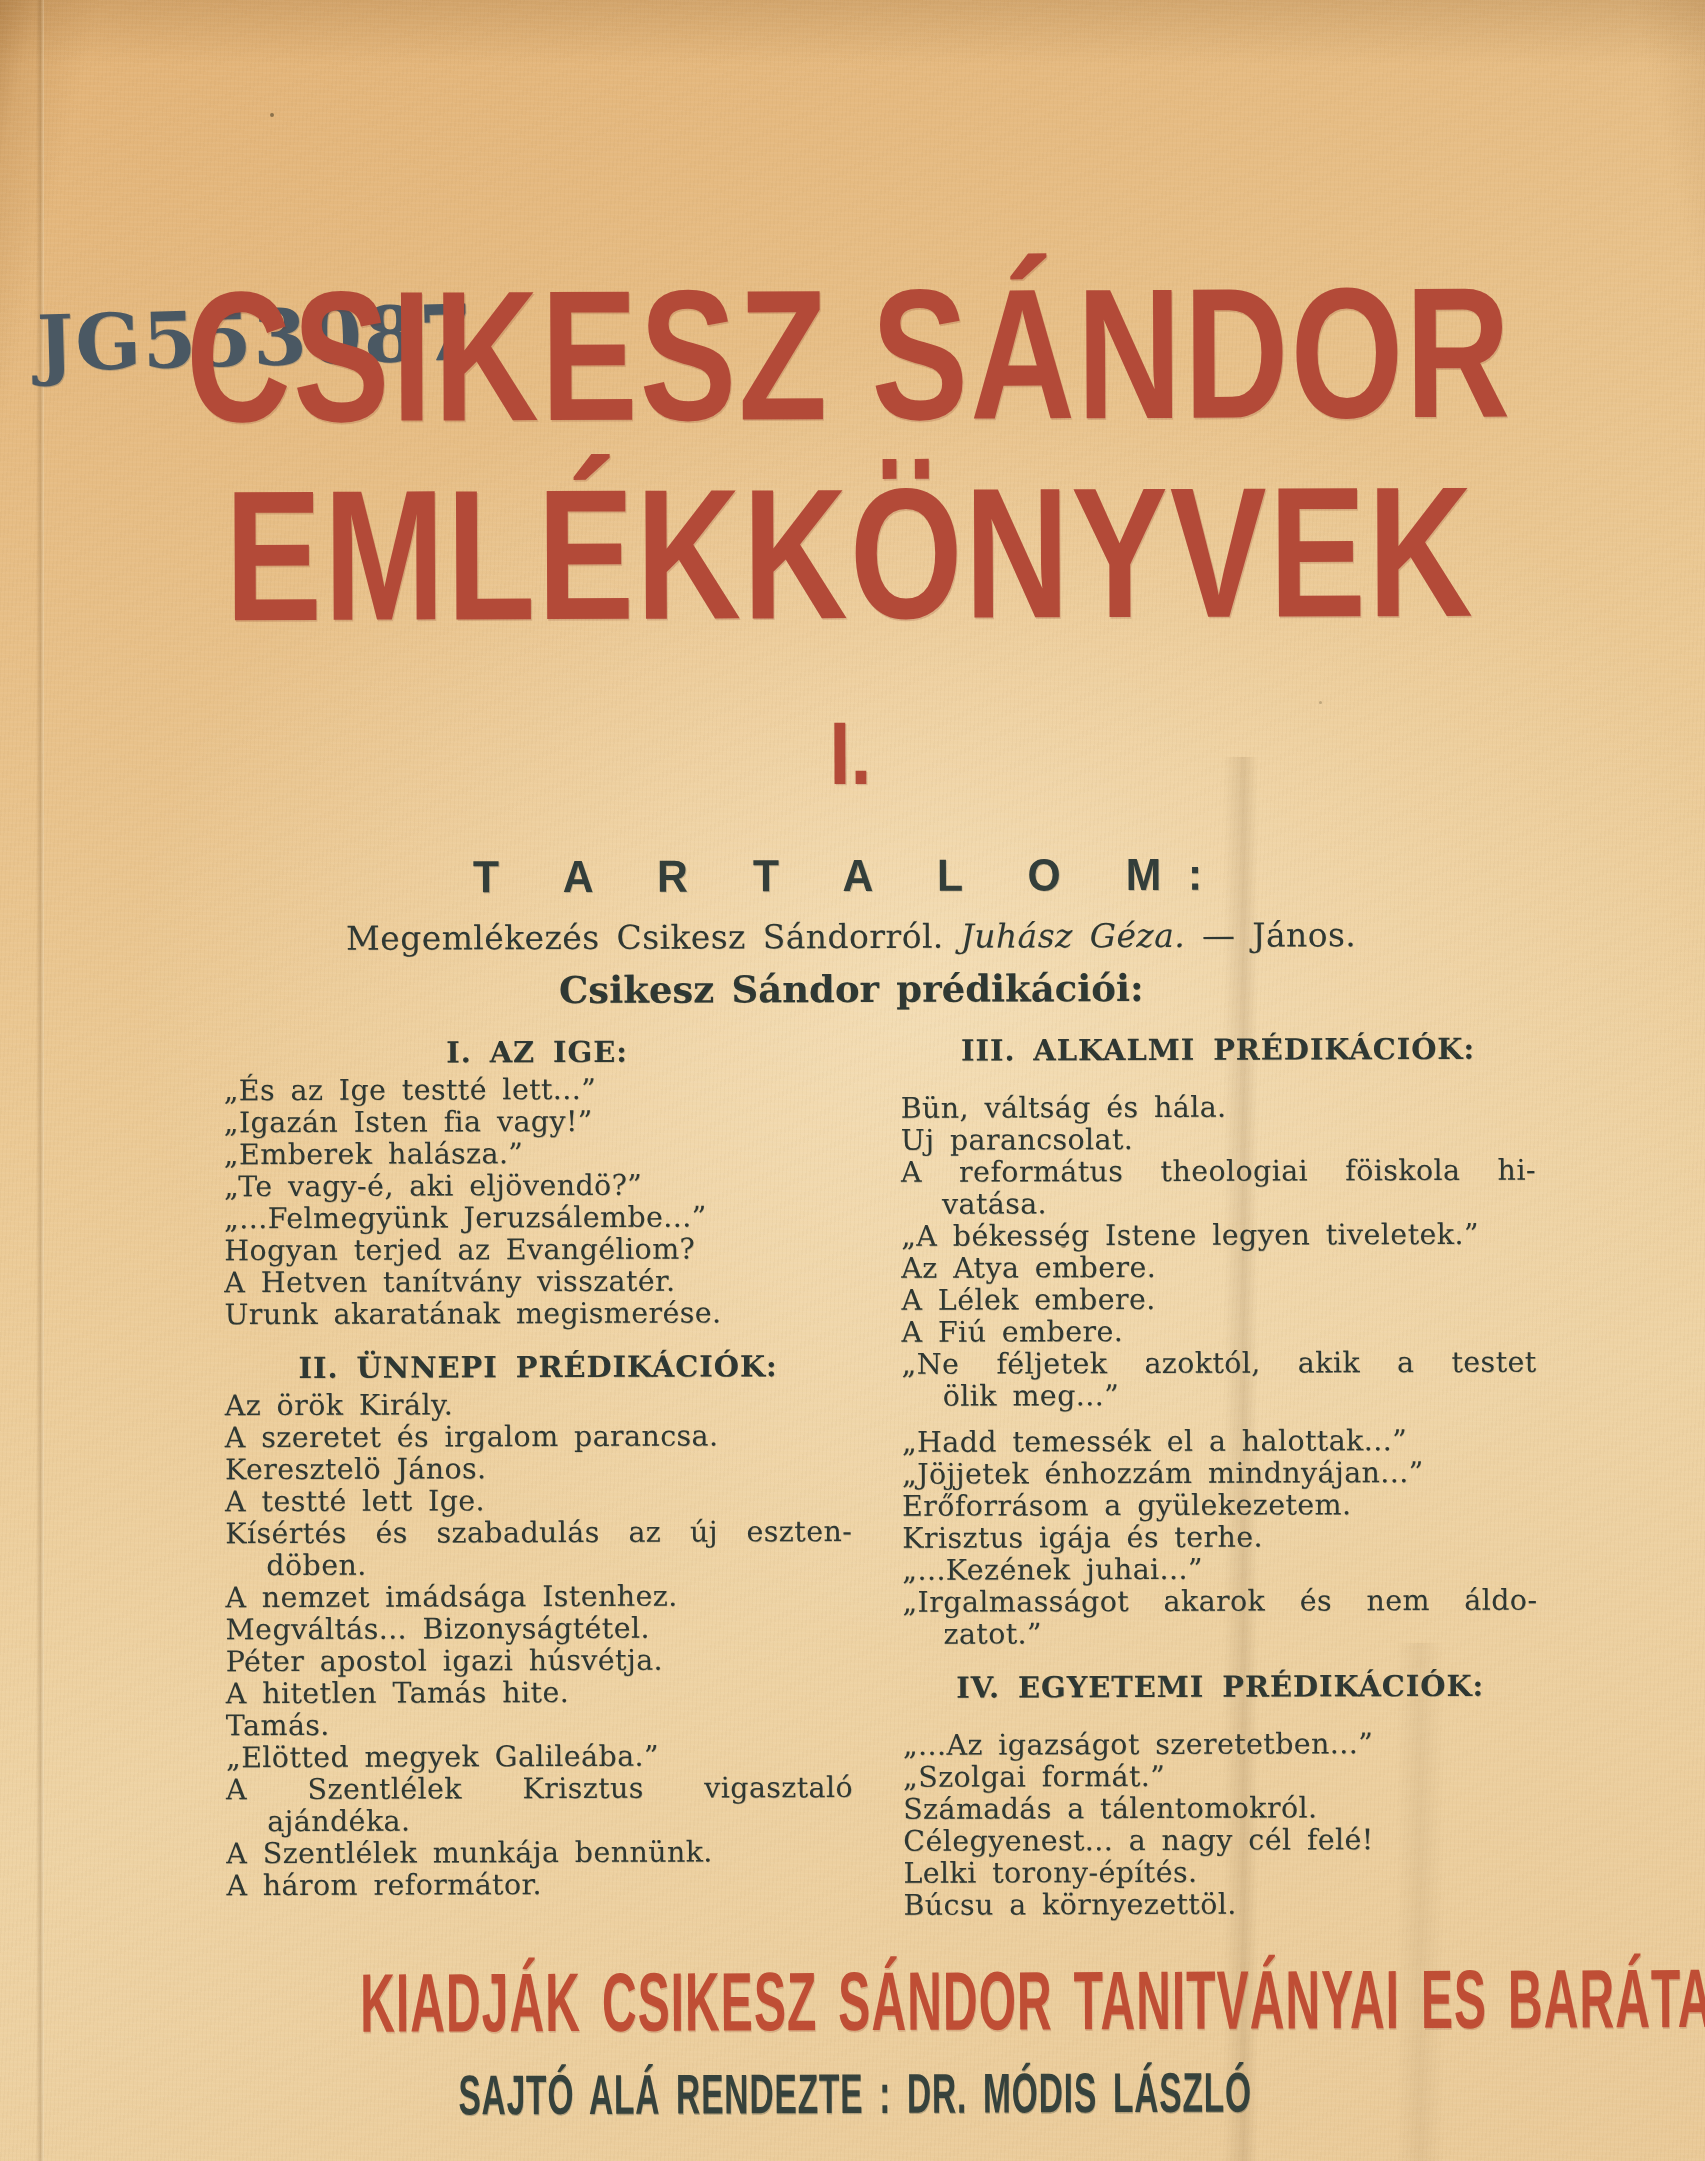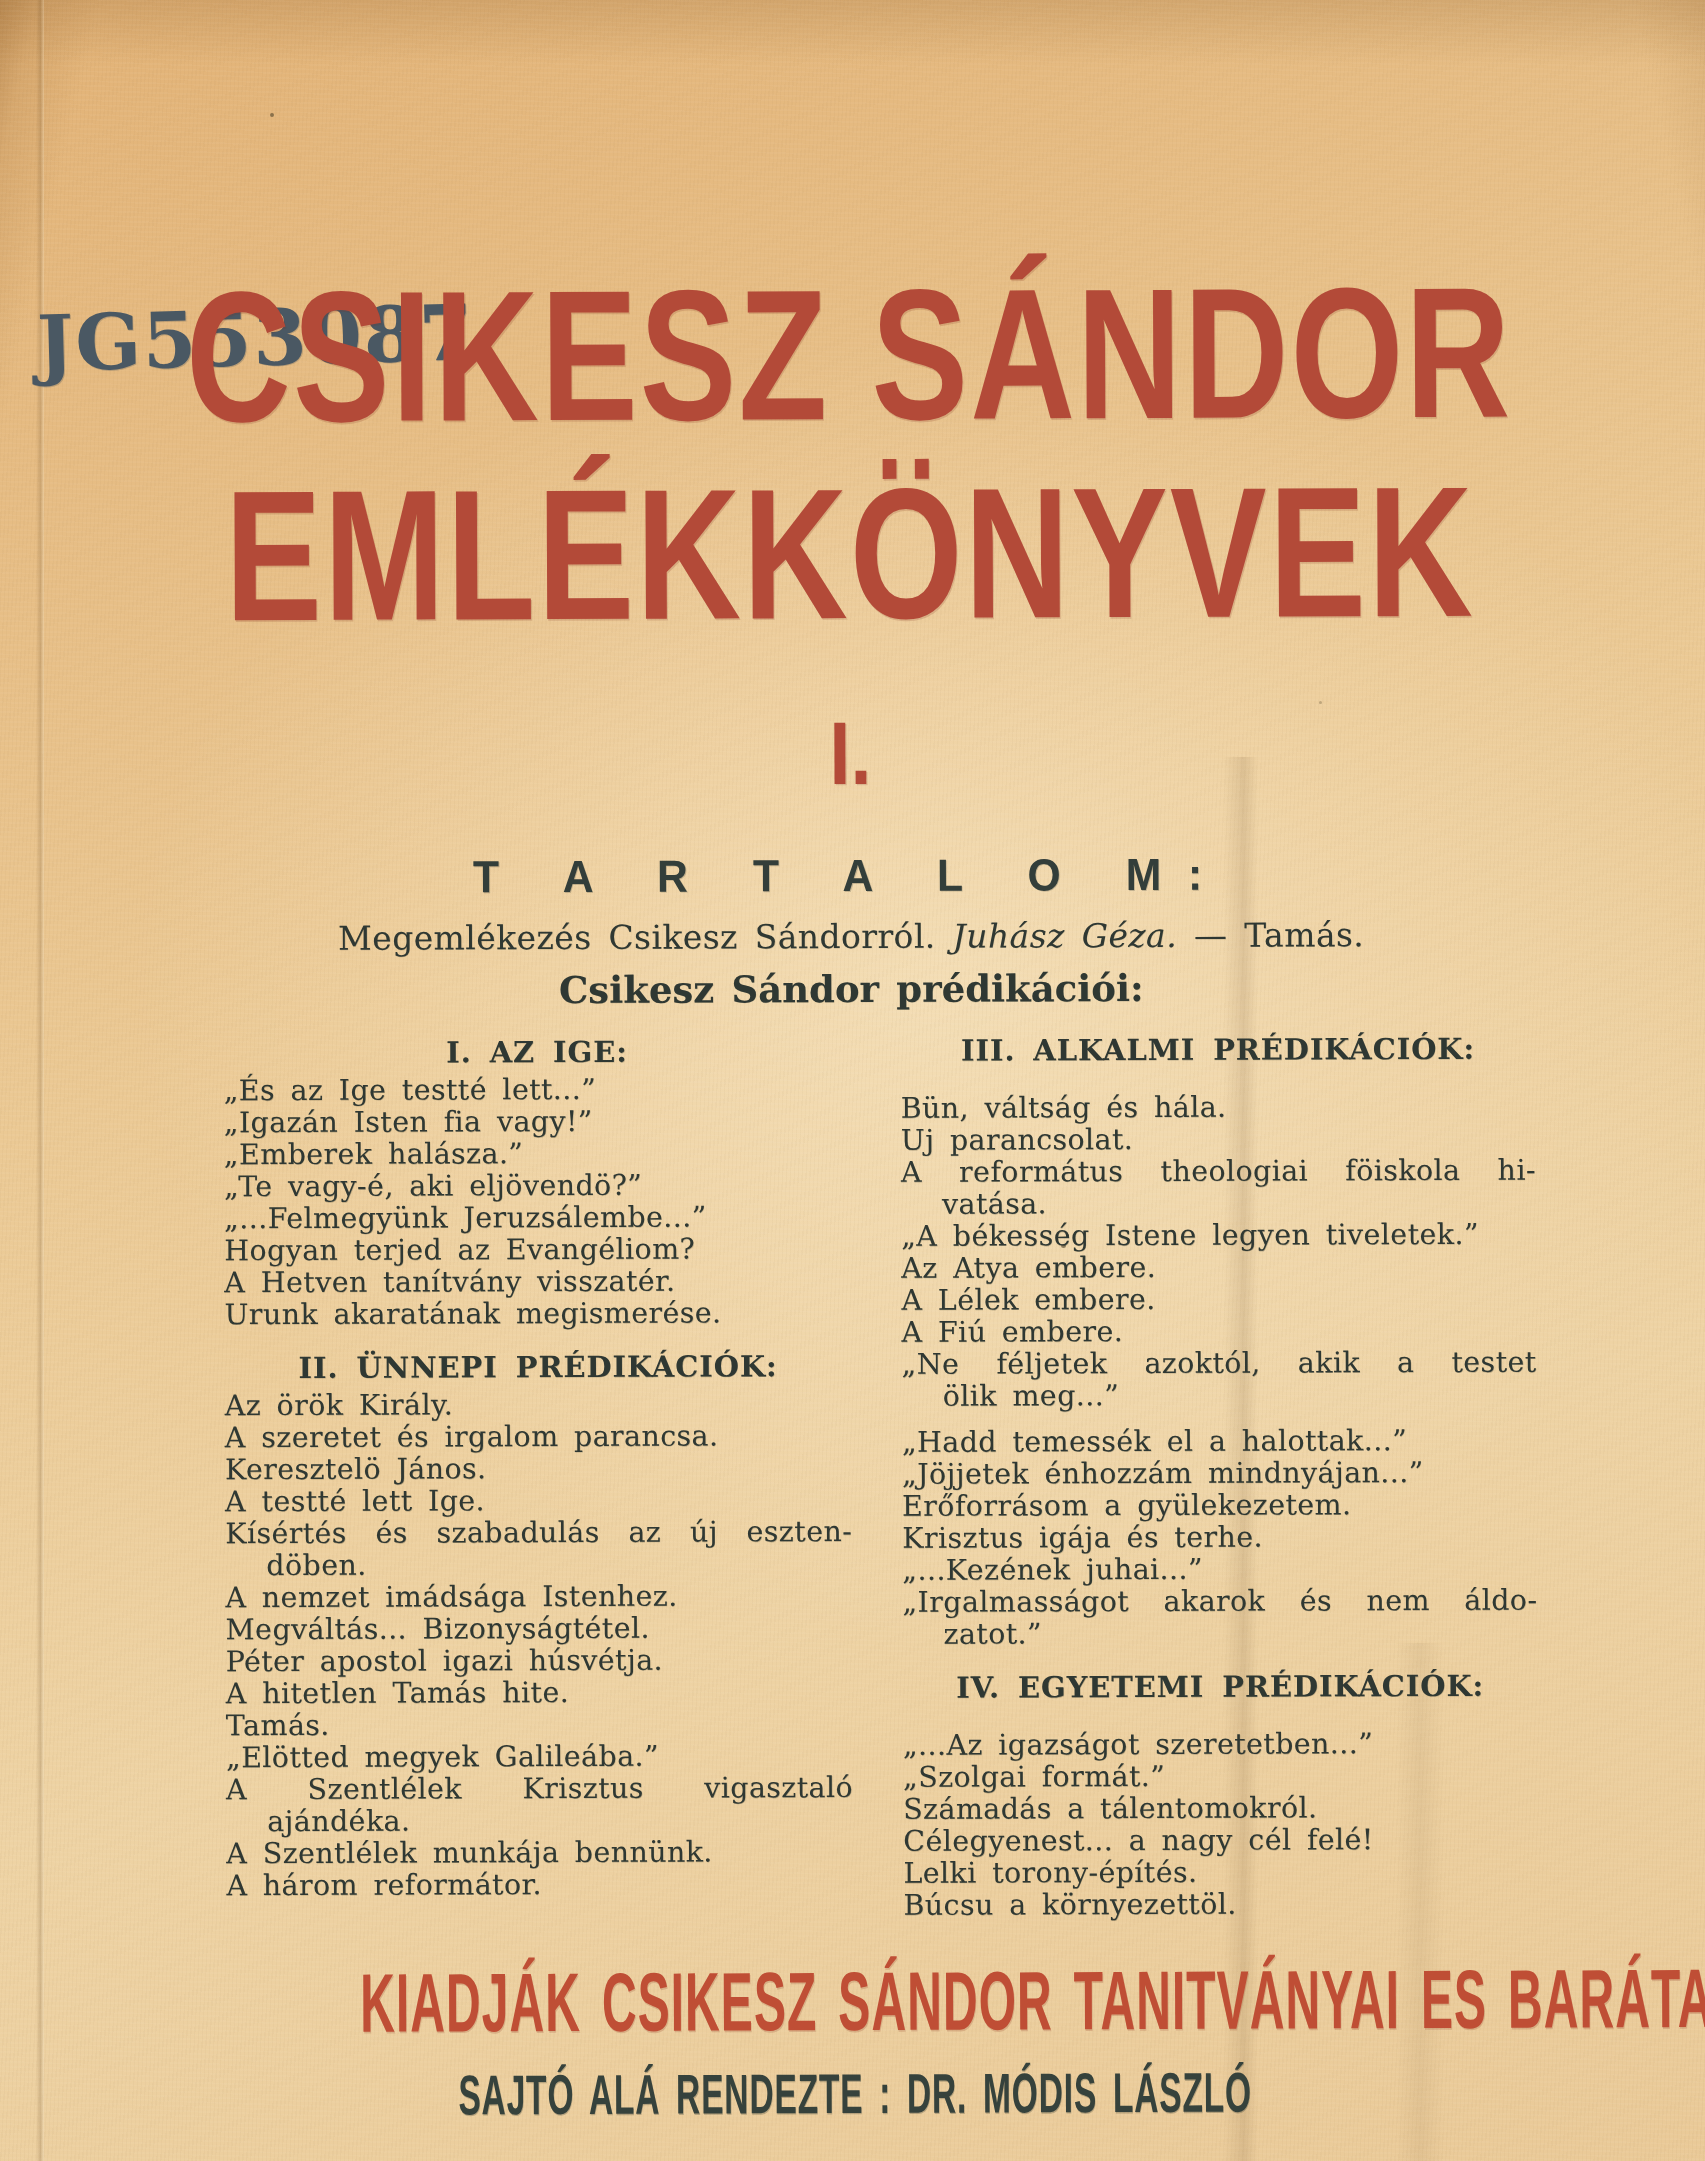--- a/index.html
+++ b/index.html
@@ -108,21 +108,21 @@
 
     <h1 class="title">
       <span class="t">CSIKESZ SÁNDOR</span>
       <span class="t">EMLÉKKÖNYVEK</span>
     </h1>
 
     <div class="volume">I.</div>
 
     <div class="tartalom">T A R T A L O M:</div>
 
-    <p class="intro"><span>Megemlékezés Csikesz Sándorról. </span><em>Juhász Géza.</em><span> — Tamás.</span></p>
+    <p class="intro"><span>Megemlékezés Csikesz Sándorról. </span><em>Juhász Géza.</em><span> — János.</span></p>
 
     <div class="subhead">Csikesz Sándor prédikációi:</div>
 
     <div class="cols">
       <div class="col col-left" id="col-left">
           <div class="sec-heading">I. AZ IGE:</div>
           <div class="ln">„És az Ige testté lett...”</div>
           <div class="ln">„Igazán Isten fia vagy!”</div>
           <div class="ln">„Emberek halásza.”</div>
           <div class="ln">„Te vagy-é, aki eljövendö?”</div>

